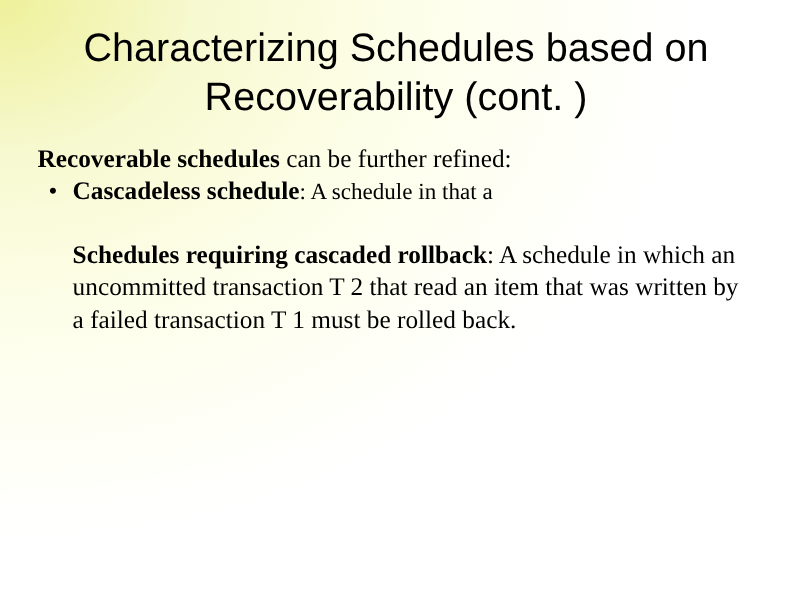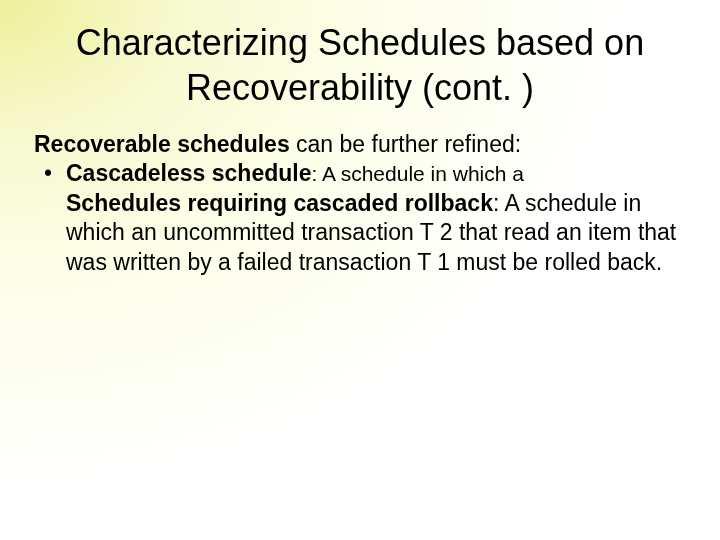--- a/index.html
+++ b/index.html
@@ -22,20 +22,21 @@
     text-align: center;
     font-size: 36px;
     font-weight: 400;
     line-height: 1.25;
     margin: 0 0 20px 0;
     letter-spacing: 0px;
   }
   .body {
     font-size: 23px;
     line-height: 1.28;
+    font-family: Liberation Serif, serif;
   }
   .intro {
     margin: 0 0 0 0;
   }
   .intro .bold {
     font-weight: 700;
   }
   ul.bullets {
     list-style: none;
     padding: 0;
@@ -58,40 +59,41 @@
     font-weight: 700;
     text-align: center;
   }
   .def-small {
     font-size: 21px;
   }
   .continuation {
     padding-left: 32px;
   }
   .para2 {
+    margin-top: 28px;
     padding-left: 32px;
   }
   .italic {
     font-style: italic;
   }
 </style>
 </head>
 <body>
 
 <div class="slide">
   <h1 class="title">Characterizing Schedules based on Recoverability (cont. )</h1>
 
   <div class="body">
     <p class="intro">
       <span class="bold">Recoverable schedules</span><span> can be further refined:</span>
     </p>
 
     <ul class="bullets">
       <li>
-        <span class="term">Cascadeless schedule</span><span class="def-small">: </span><span class="def-small">A schedule in which a</span>
+        <span class="term">Cascadeless schedule</span><span class="def-small">: </span><span class="def-small">A schedule in that a</span>
       </li>
     </ul>
 
 
     <div class="para2">
       <span class="term">Schedules requiring cascaded rollback</span><span>: A schedule in which an uncommitted transaction T 2 that read an item that was written by a failed transaction T 1 must be rolled back.</span>
     </div>
   </div>
 </div>
 

